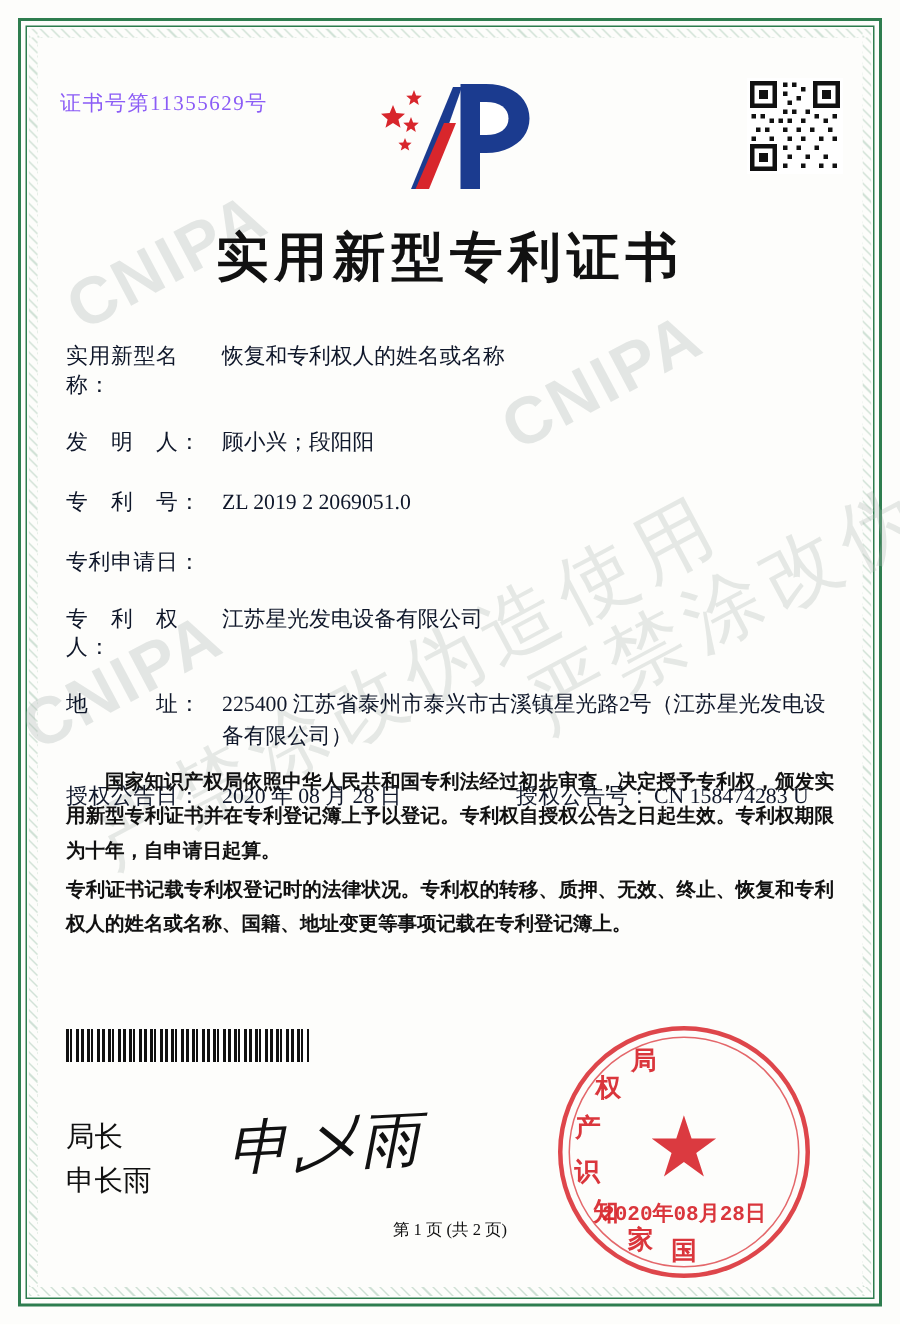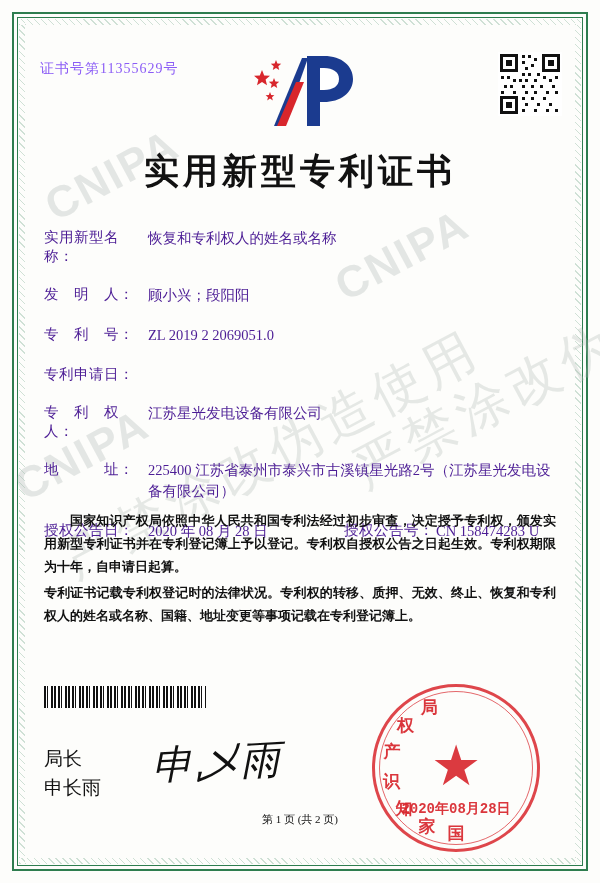--- a/index.html
+++ b/index.html
@@ -117,21 +117,21 @@
   .fields {
     position: absolute;
     left: 44px; top: 228px;
     width: 512px;
   }
   .row {
     display: flex;
     align-items: flex-start;
     margin-bottom: 19px;
     font-size: 14.5px;
-    color: #4c1d95;
+    color: #0f172a;
   }
   .lbl {
     width: 104px;
     flex: 0 0 104px;
     letter-spacing: 0.5px;
   }
   .val {
     flex: 1;
     line-height: 1.45;
   }

